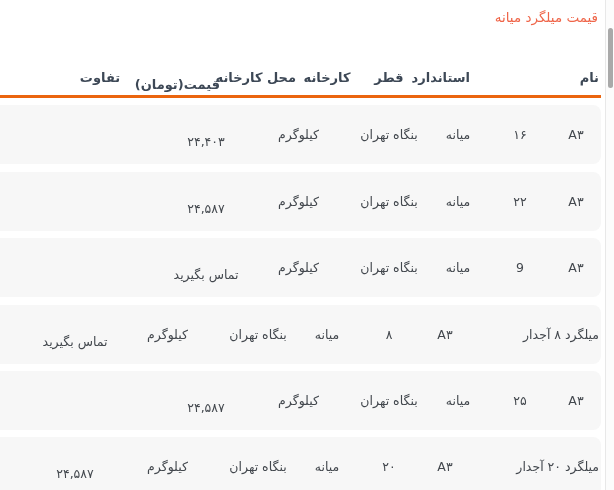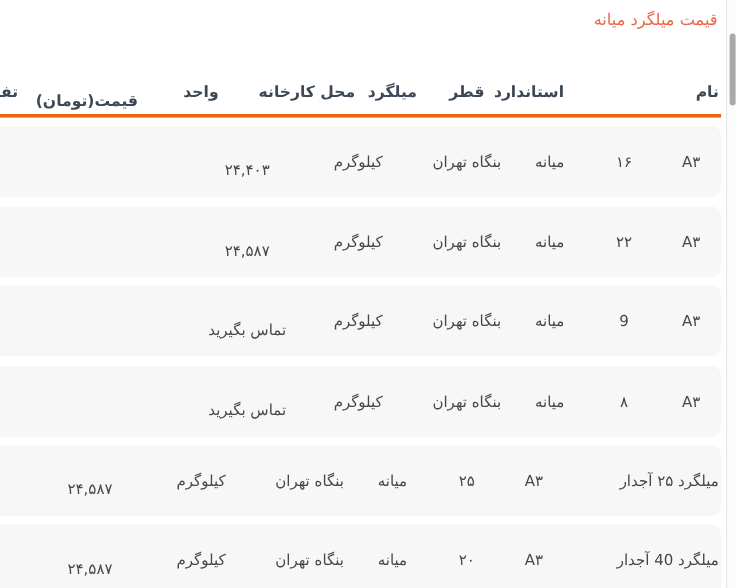--- a/index.html
+++ b/index.html
@@ -67,23 +67,22 @@
 <div class="viewport">
 
   <div class="sheet">
 
     <div class="page-title">قیمت میلگرد میانه</div>
 
     <div class="header-row">
       <div class="cell col-name">نام</div>
       <div class="cell col-standard">استاندارد</div>
       <div class="cell col-diameter">قطر</div>
-      <div class="cell col-factory">میلگرد</div>
+      <div class="cell col-factory">کارخانه</div>
       <div class="cell col-loading">محل کارخانه</div>
-      <div class="cell col-unit">واحد</div>
       <div class="cell col-price">قیمت(تومان)</div>
       <div class="cell col-diff">تفاوت</div>
     </div>
 
     <div class="row">
       <div class="cell col-standard">A۳</div>
       <div class="cell col-diameter">۱۶</div>
       <div class="cell col-factory">میانه</div>
       <div class="cell col-loading">بنگاه تهران</div>
       <div class="cell col-unit">کیلوگرم</div>
@@ -105,42 +104,42 @@
       <div class="cell col-standard">A۳</div>
       <div class="cell col-diameter">9</div>
       <div class="cell col-factory">میانه</div>
       <div class="cell col-loading">بنگاه تهران</div>
       <div class="cell col-unit">کیلوگرم</div>
       <div class="cell col-price">تماس بگیرید</div>
       <div class="cell col-diff"></div>
     </div>
 
     <div class="row">
+      <div class="cell col-name">میلگرد ۸ آجدار</div>
       <div class="cell col-standard">A۳</div>
       <div class="cell col-diameter">۸</div>
       <div class="cell col-factory">میانه</div>
       <div class="cell col-loading">بنگاه تهران</div>
       <div class="cell col-unit">کیلوگرم</div>
       <div class="cell col-price">تماس بگیرید</div>
       <div class="cell col-diff"></div>
     </div>
 
     <div class="row">
-      <div class="cell col-name">میلگرد ۲۵ آجدار</div>
       <div class="cell col-standard">A۳</div>
       <div class="cell col-diameter">۲۵</div>
       <div class="cell col-factory">میانه</div>
       <div class="cell col-loading">بنگاه تهران</div>
       <div class="cell col-unit">کیلوگرم</div>
       <div class="cell col-price">۲۴,۵۸۷</div>
       <div class="cell col-diff"></div>
     </div>
 
     <div class="row">
-      <div class="cell col-name">میلگرد 40 آجدار</div>
+      <div class="cell col-name">میلگرد ۲۰ آجدار</div>
       <div class="cell col-standard">A۳</div>
       <div class="cell col-diameter">۲۰</div>
       <div class="cell col-factory">میانه</div>
       <div class="cell col-loading">بنگاه تهران</div>
       <div class="cell col-unit">کیلوگرم</div>
       <div class="cell col-price">۲۴,۵۸۷</div>
       <div class="cell col-diff"></div>
     </div>
 
   </div>

